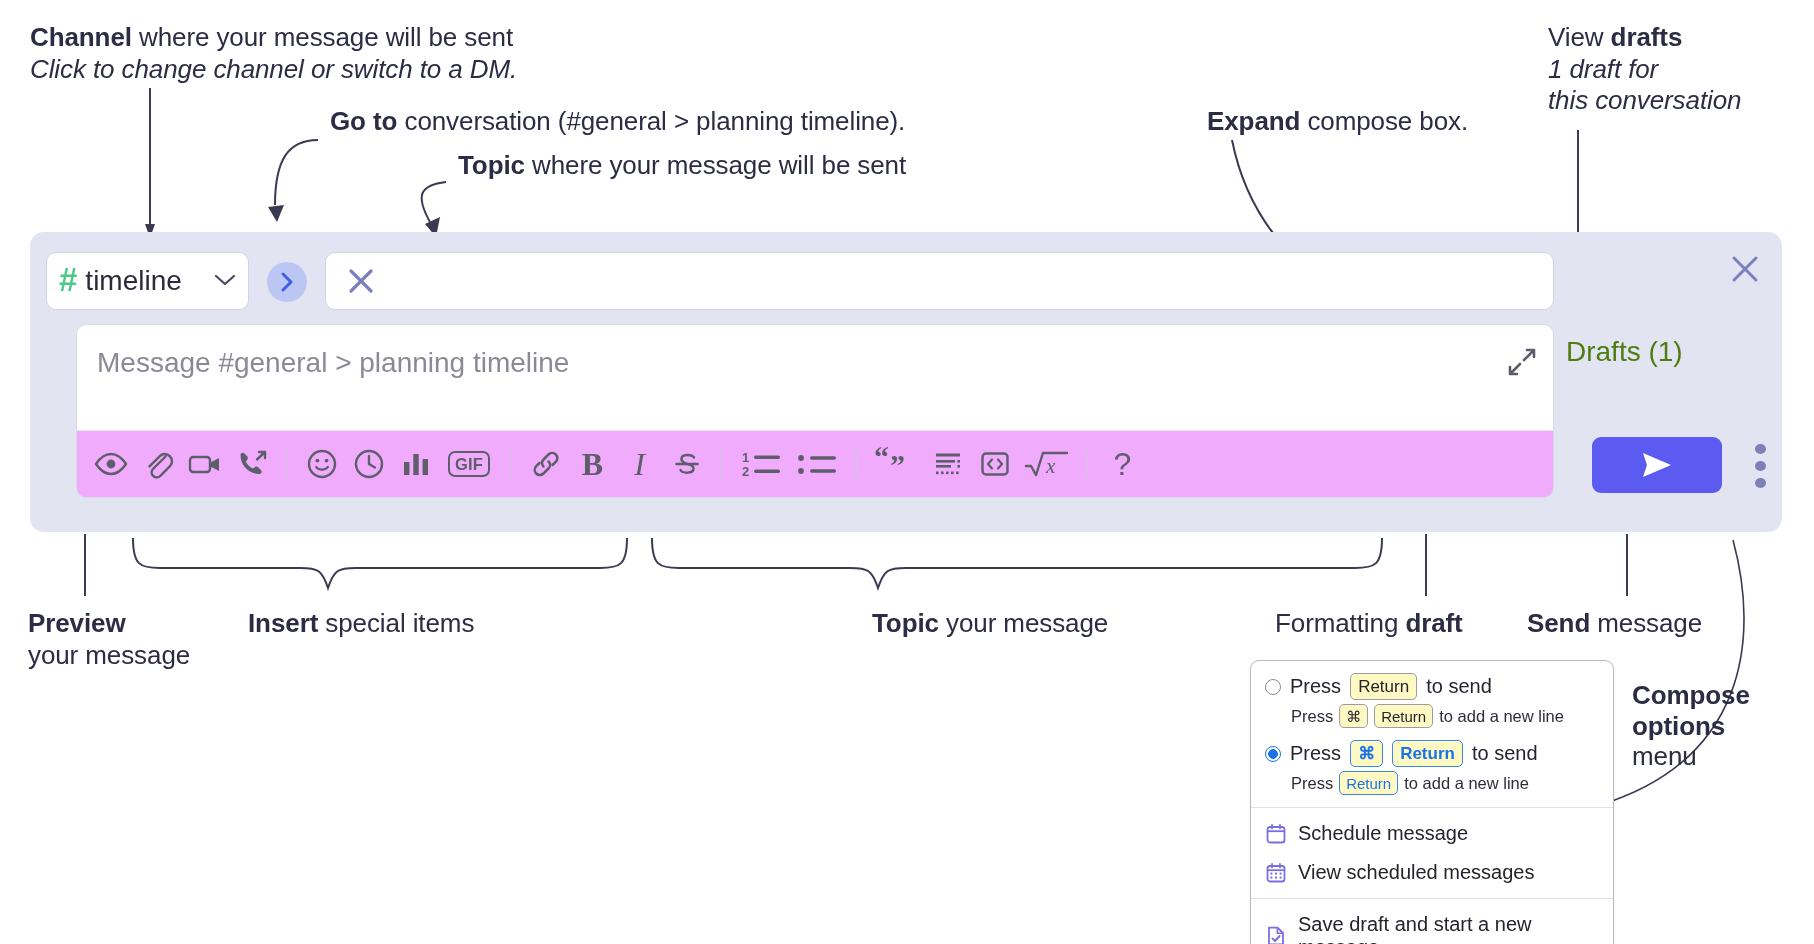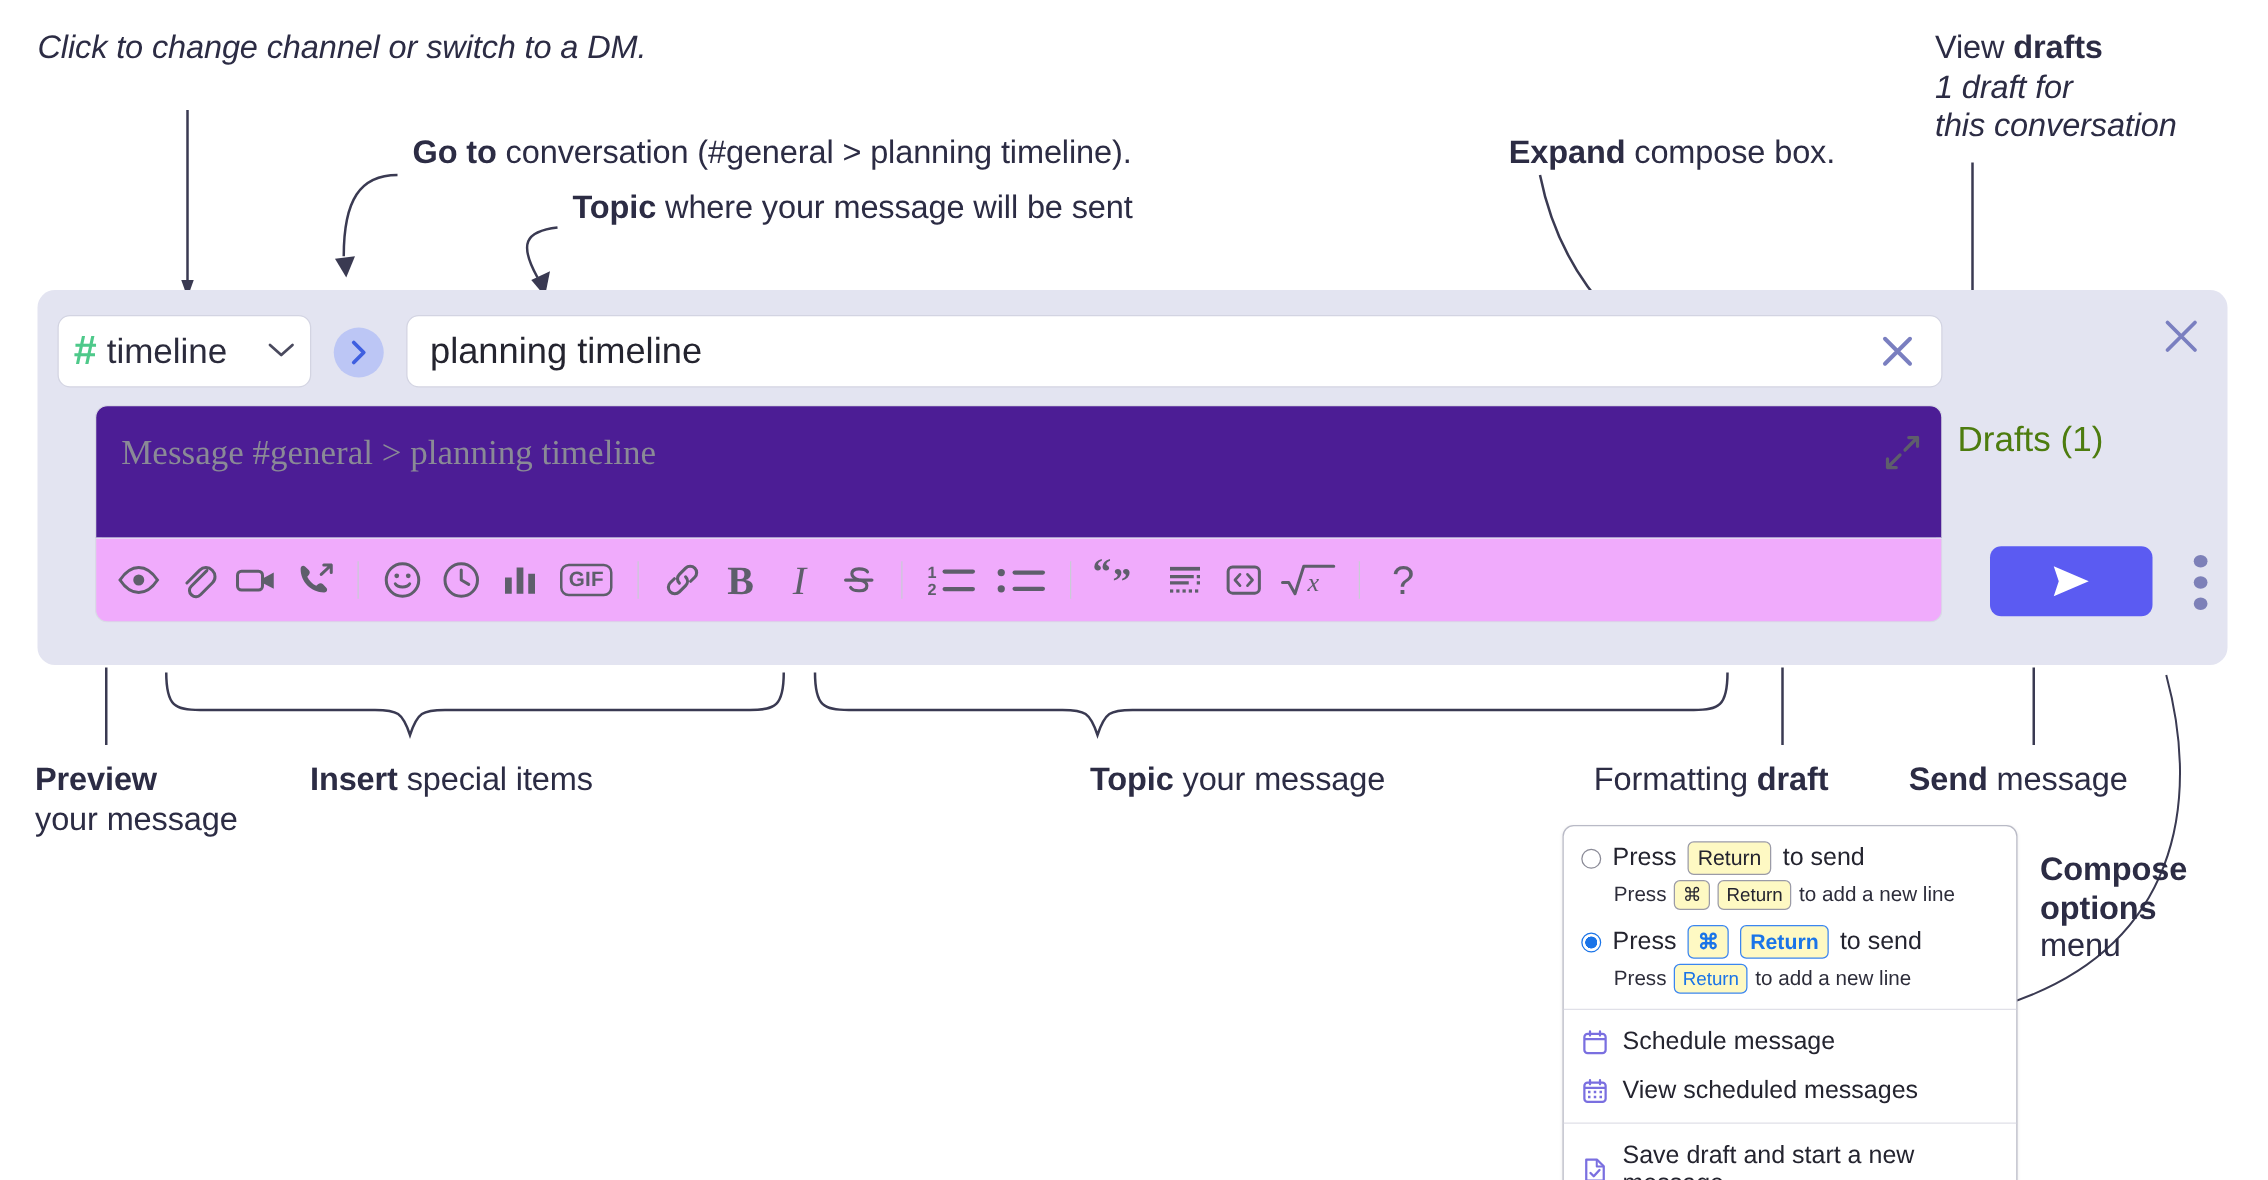--- a/index.html
+++ b/index.html
@@ -53,22 +53,22 @@
     position:absolute;left:295px;top:20px;width:1229px;height:58px;
     background:#fff;border:1px solid #d3d4e2;border-radius:10px;
     display:flex;align-items:center;box-sizing:border-box;
   }
   #topic-value{font-size:29px;color:#24242f;padding-left:18px;flex:1;}
   #topic-clear{width:70px;display:flex;align-items:center;justify-content:center;cursor:pointer;}
 
   
   #message-box{
     position:absolute;left:46px;top:92px;width:1478px;height:106px;
-    background:#4c1d95;border:1px solid #d9dae6;border-bottom:none;
-    border-radius:10px 10px 0 0;box-sizing:border-box;font-family:Liberation Serif, serif;
+    background:#ffffff;border:1px solid #d9dae6;border-bottom:none;
+    border-radius:10px 10px 0 0;box-sizing:border-box;
   }
   #message-placeholder{
     position:absolute;left:20px;top:22px;font-size:28px;color:#8a8a96;
   }
   #expand-btn{position:absolute;right:16px;top:22px;cursor:pointer;}
 
   
   #toolbar{
     position:absolute;left:46px;top:198px;width:1478px;height:68px;
     background:#f0abfc;border:1px solid #d9dae6;border-top:1px solid #e6e7ef;
@@ -170,20 +170,21 @@
 
       <path d="M1426,534 L1426,596"></path>
 
       <path d="M1627,534 L1627,596"></path>
 
       <path d="M1733,540 C1760,640 1745,760 1600,805 L1480,805" stroke-width="1.6"></path>
     </g>
   </svg>
 
   <div class="ann" style="left:30px;top:22px;">
+    <div><b>Channel</b><span> where your message will be sent</span></div>
     <div class="it">Click to change channel or switch to a DM.</div>
   </div>
 
   <div class="ann" style="left:330px;top:106px;">
     <b>Go to</b><span> conversation (#general &gt; planning timeline).</span>
   </div>
 
   <div class="ann" style="left:458px;top:150px;">
     <b>Topic</b><span> where your message will be sent</span>
   </div>
@@ -211,21 +212,20 @@
         </span>
       </div>
 
       <div id="goto-btn">
         <svg width="20" height="22" viewBox="0 0 20 22" fill="none">
           <path d="M6 3 L14 11 L6 19" stroke="#3f5fe0" stroke-width="3" stroke-linecap="round" stroke-linejoin="round"></path>
         </svg>
       </div>
 
       <div id="topic-row">
-        <span id="topic-value">planning timeline</span>
         <span id="topic-clear">
           <svg width="34" height="34" viewBox="0 0 34 34" fill="none">
             <path d="M7 7 L27 27 M27 7 L7 27" stroke="#7a7fc0" stroke-width="3.2" stroke-linecap="round"></path>
           </svg>
         </span>
       </div>
 
       <div id="message-box">
         <span id="message-placeholder">Message #general &gt; planning timeline</span>
         <span id="expand-btn">

